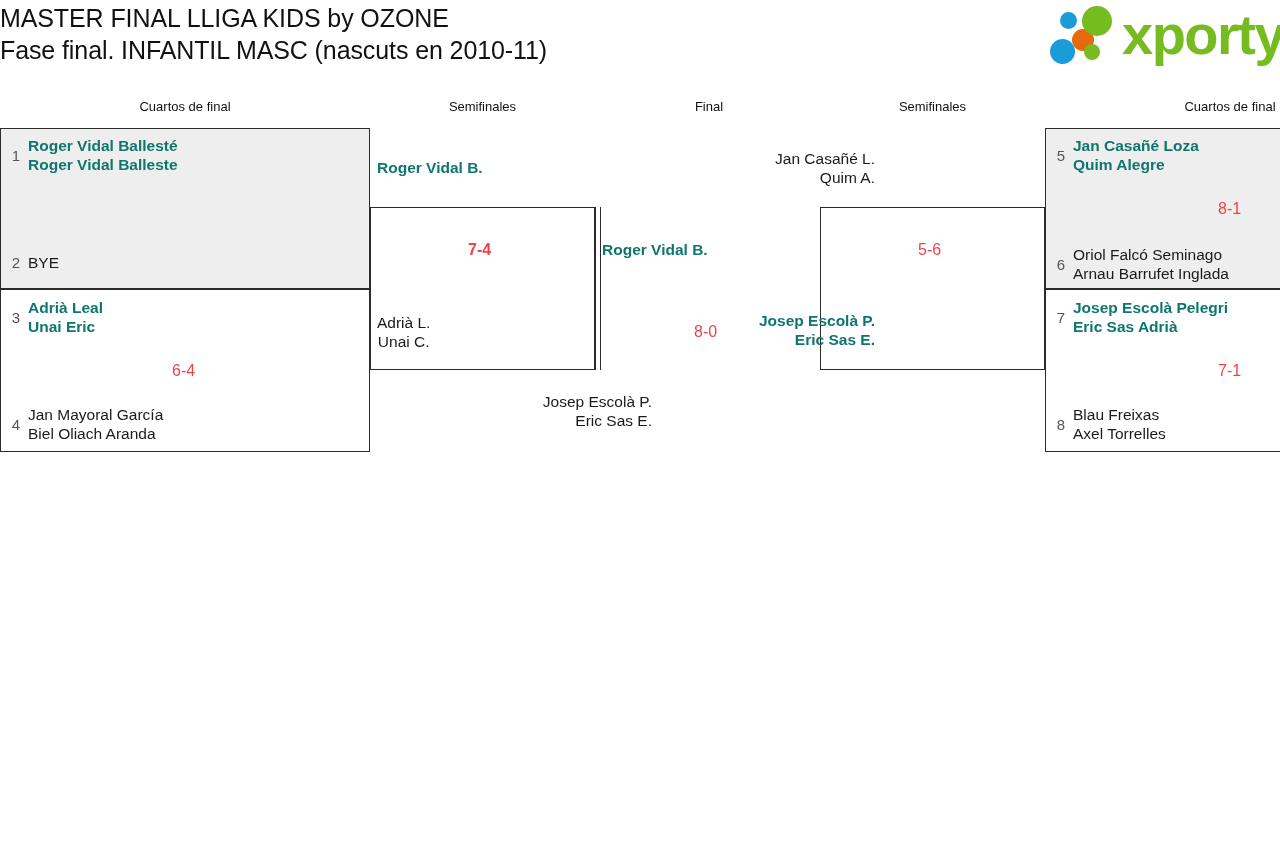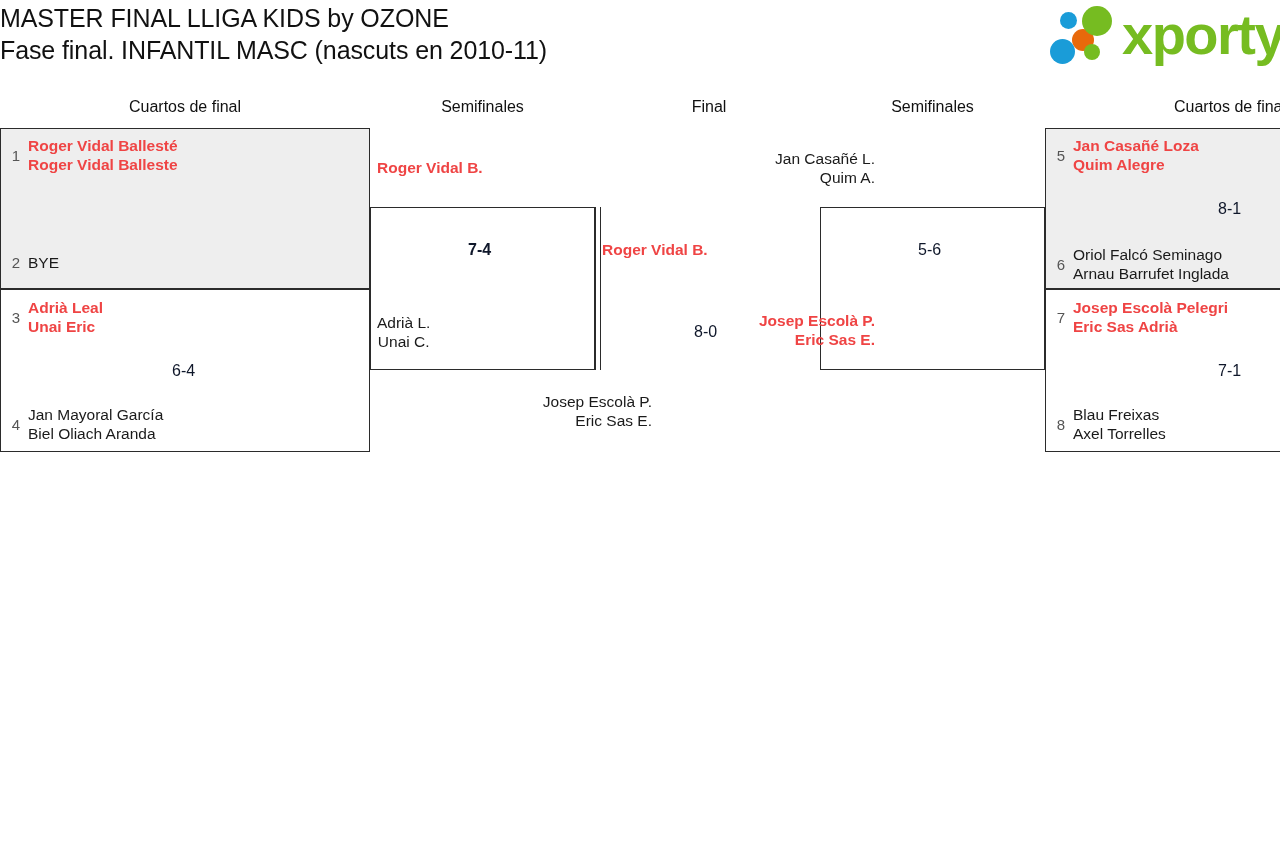--- a/index.html
+++ b/index.html
@@ -64,21 +64,21 @@
     line-height: 66px;
     font-weight: 700;
     color: #76bc21;
     letter-spacing: -1.5px;
   }
 
   
   .round-header {
     position: absolute;
     top: 96px;
-    font-size: 16px;
+    font-size: 13px;
     line-height: 22px;
     color: #111111;
     text-align: center;
     white-space: nowrap;
   }
   .rh-qf-left { left: 0px;    width: 370px; }
   .rh-sf-left { left: 370px;  width: 225px; }
   .rh-final   { left = 0; left: 600px;  width: 218px; }
   .rh-sf-right{ left: 820px;  width: 225px; }
   .rh-qf-right{ left: 1045px; width: 370px; text-align: center; }
@@ -132,33 +132,33 @@
   .names {
     display: flex;
     flex-direction: column;
   }
   .name {
     font-size: 15.5px;
     line-height: 19px;
     color: #1a1a1a;
     font-weight: 400;
   }
-  .entry.winner .name { font-weight: 700; color: #ef4444; }
+  .entry.winner .name { font-weight: 700; color: #0f766e; }
   .entry.single .names { justify-content: center; }
   .entry.single .seed { padding-top: 0px; }
 
   .entry.ralign { justify-content: flex-end; }
   .entry.ralign .names { align-items: flex-end; text-align: right; }
 
   
   .score {
     position: absolute;
     font-size: 16px;
     line-height: 20px;
-    color: #0f172a;
+    color: #ef4444;
     white-space: nowrap;
   }
 
   
   .t-l1-top  { left: 6px;  top: 136px; }
   .t-l1-bot  { left: 6px;  top: 253px; }
   .t-l2-top  { left: 6px;  top: 298px; }
   .t-l2-bot  { left: 6px;  top: 405px; }
   .s-l2      { left: 172px; top: 361px; }
 

